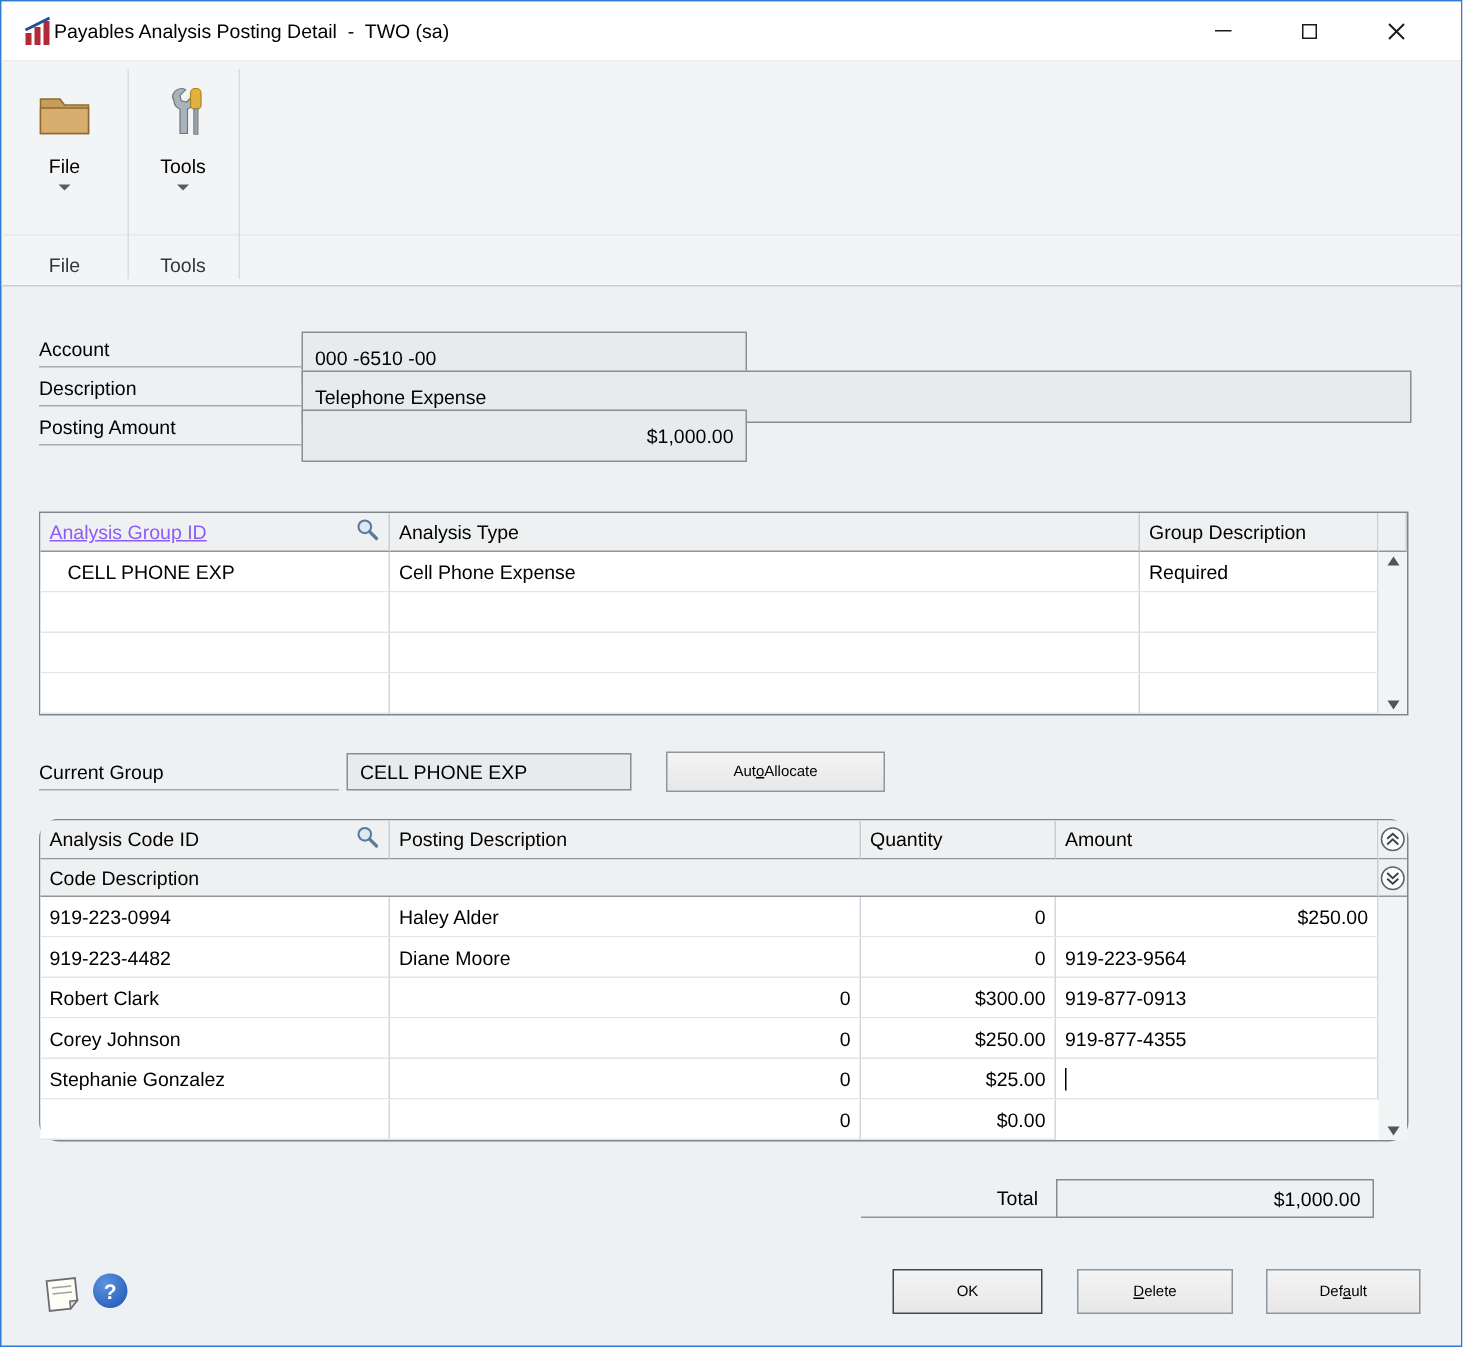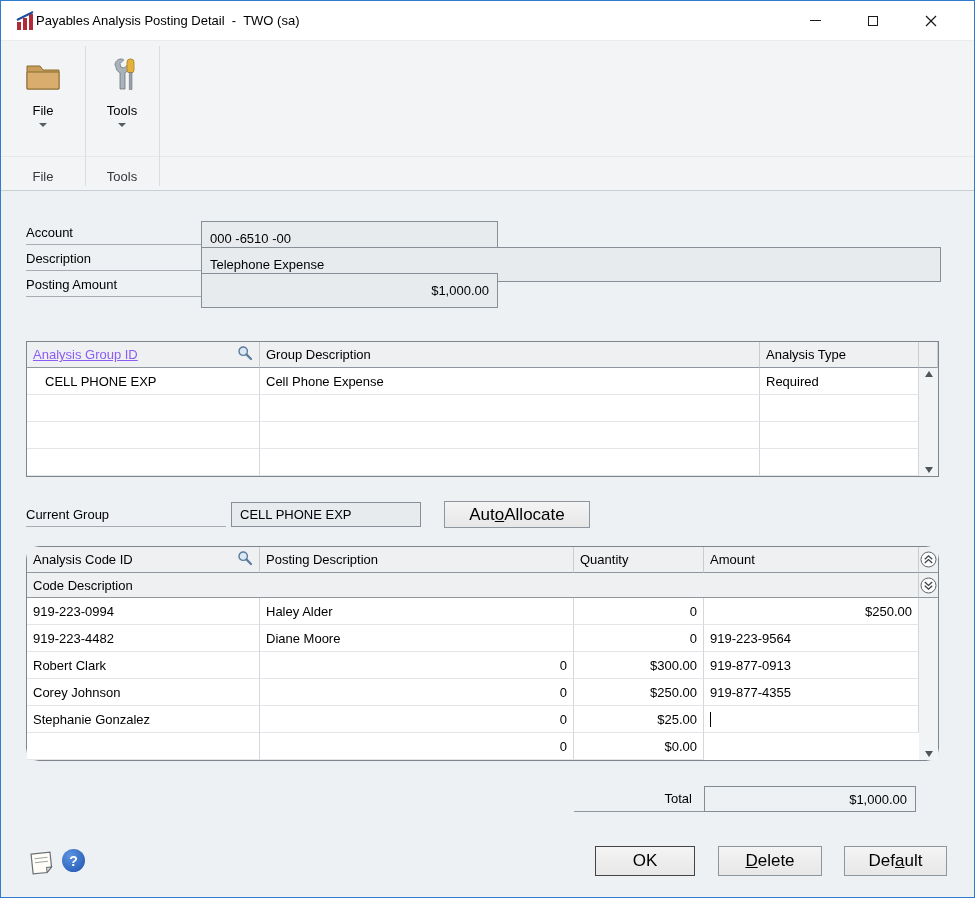--- a/index.html
+++ b/index.html
@@ -54,21 +54,21 @@
   .sbtrack { background:#f2f3f4; display:flex; flex-direction:column; align-items:center; padding:3px 0; }
   .sb1 { grid-column:4; grid-row:2 / span 4; justify-content:space-between; }
   .sb2 { grid-column:5; grid-row:3 / span 6; justify-content:flex-end; }
   .cell-exp { grid-column:5; grid-row:1; background:#eef0f1; border-bottom:1px solid #8f969d; display:flex; align-items:center; justify-content:center; }
   .cell-col { grid-column:5; grid-row:2; background:#eef0f1; border-bottom:1px solid #8f969d; display:flex; align-items:center; justify-content:center; }
   .tri-up { width:0; height:0; border-left:4px solid transparent; border-right:4px solid transparent; border-bottom:6px solid #4e555c; }
   .tri-down { width:0; height:0; border-left:4px solid transparent; border-right:4px solid transparent; border-top:6px solid #4e555c; }
   .caret { display:inline-block; width:1px; height:15px; background:#000; }
 
   
-  .btn { position:absolute; background:linear-gradient(#f4f4f4,#e7e7e7); border:1px solid #8e959c; display:flex; align-items:center; justify-content:center; cursor:default; font-size:17px; }
+  .btn { position:absolute; background:linear-gradient(#f4f4f4,#e7e7e7); border:1px solid #8e959c; display:flex; align-items:center; justify-content:center; cursor:default; font-size:10px; }
   .btn-auto { left:443px; top:500px; width:146px; height:27px; }
   .btn-ok { left:594px; top:845px; width:100px; height:30px; border:1px solid #454545; }
   .btn-delete { left:717px; top:845px; width:104px; height:30px; }
   .btn-default { left:843px; top:845px; width:103px; height:30px; }
   .ak { text-decoration:underline; }
 
   
   .total-label { position:absolute; left:573px; top:785px; width:130px; height:26px; border-bottom:1px solid #8f969d; display:flex; align-items:center; justify-content:flex-end; padding-right:12px; }
   .total-box { position:absolute; left:703px; top:785px; width:212px; height:26px; border:1px solid #848b93; background:#eef1f3; display:flex; align-items:center; justify-content:flex-end; padding:0 8px; }
 
@@ -158,24 +158,24 @@
     <div class="gh">
       <span class="link">Analysis Group ID</span>
       <span>
         <svg width="16" height="16" viewBox="0 0 16 16">
           <circle cx="6.2" cy="6.2" r="4.2" fill="#dce9f5" stroke="#5b7b9c" stroke-width="1.4"></circle>
           <line x1="9.4" y1="9.4" x2="14" y2="14" stroke="#5b7b9c" stroke-width="2.2" stroke-linecap="round"></line>
         </svg>
       </span>
     </div>
     <div class="gh">
+      <span>Analysis Type</span>
+    </div>
+    <div class="gh">
       <span>Group Description</span>
-    </div>
-    <div class="gh">
-      <span>Analysis Type</span>
     </div>
     <div class="gh center"></div>
 
     <div class="sbtrack sb1">
       <span class="tri-up"></span>
       <span class="tri-down"></span>
     </div>
 
     <div class="gc ind">CELL PHONE EXP</div>
     <div class="gc">Cell Phone Expense</div>

